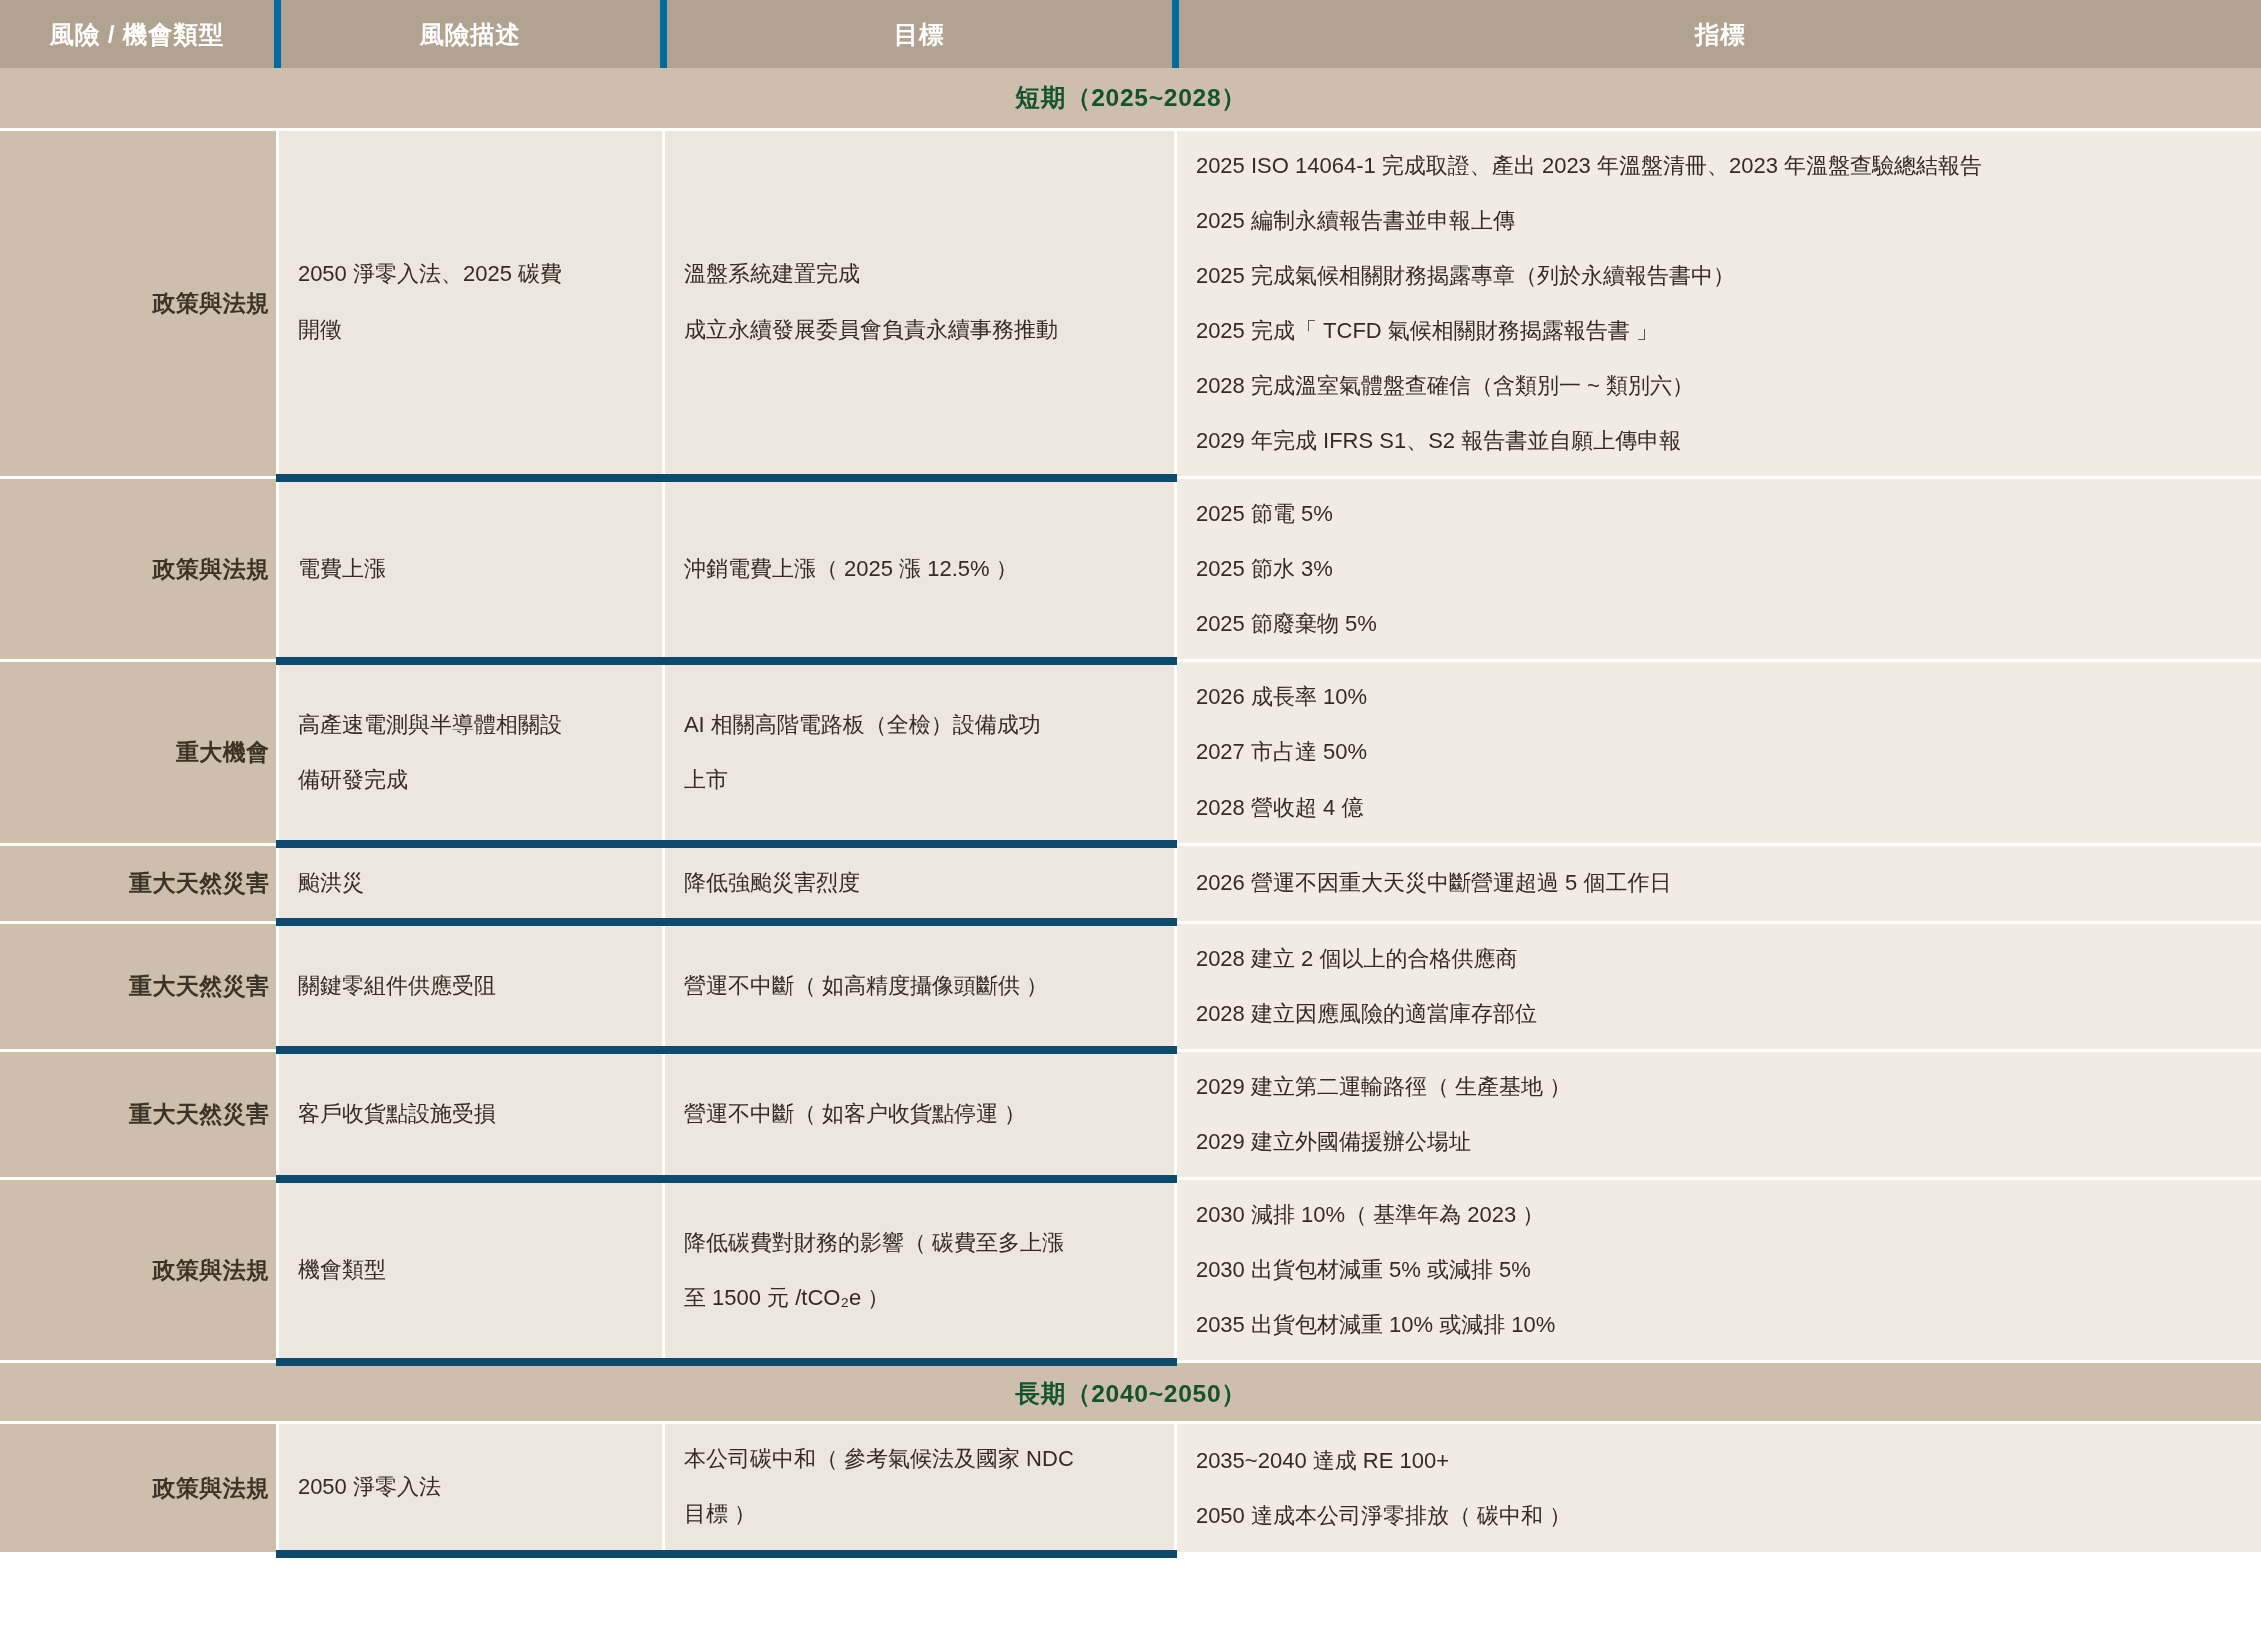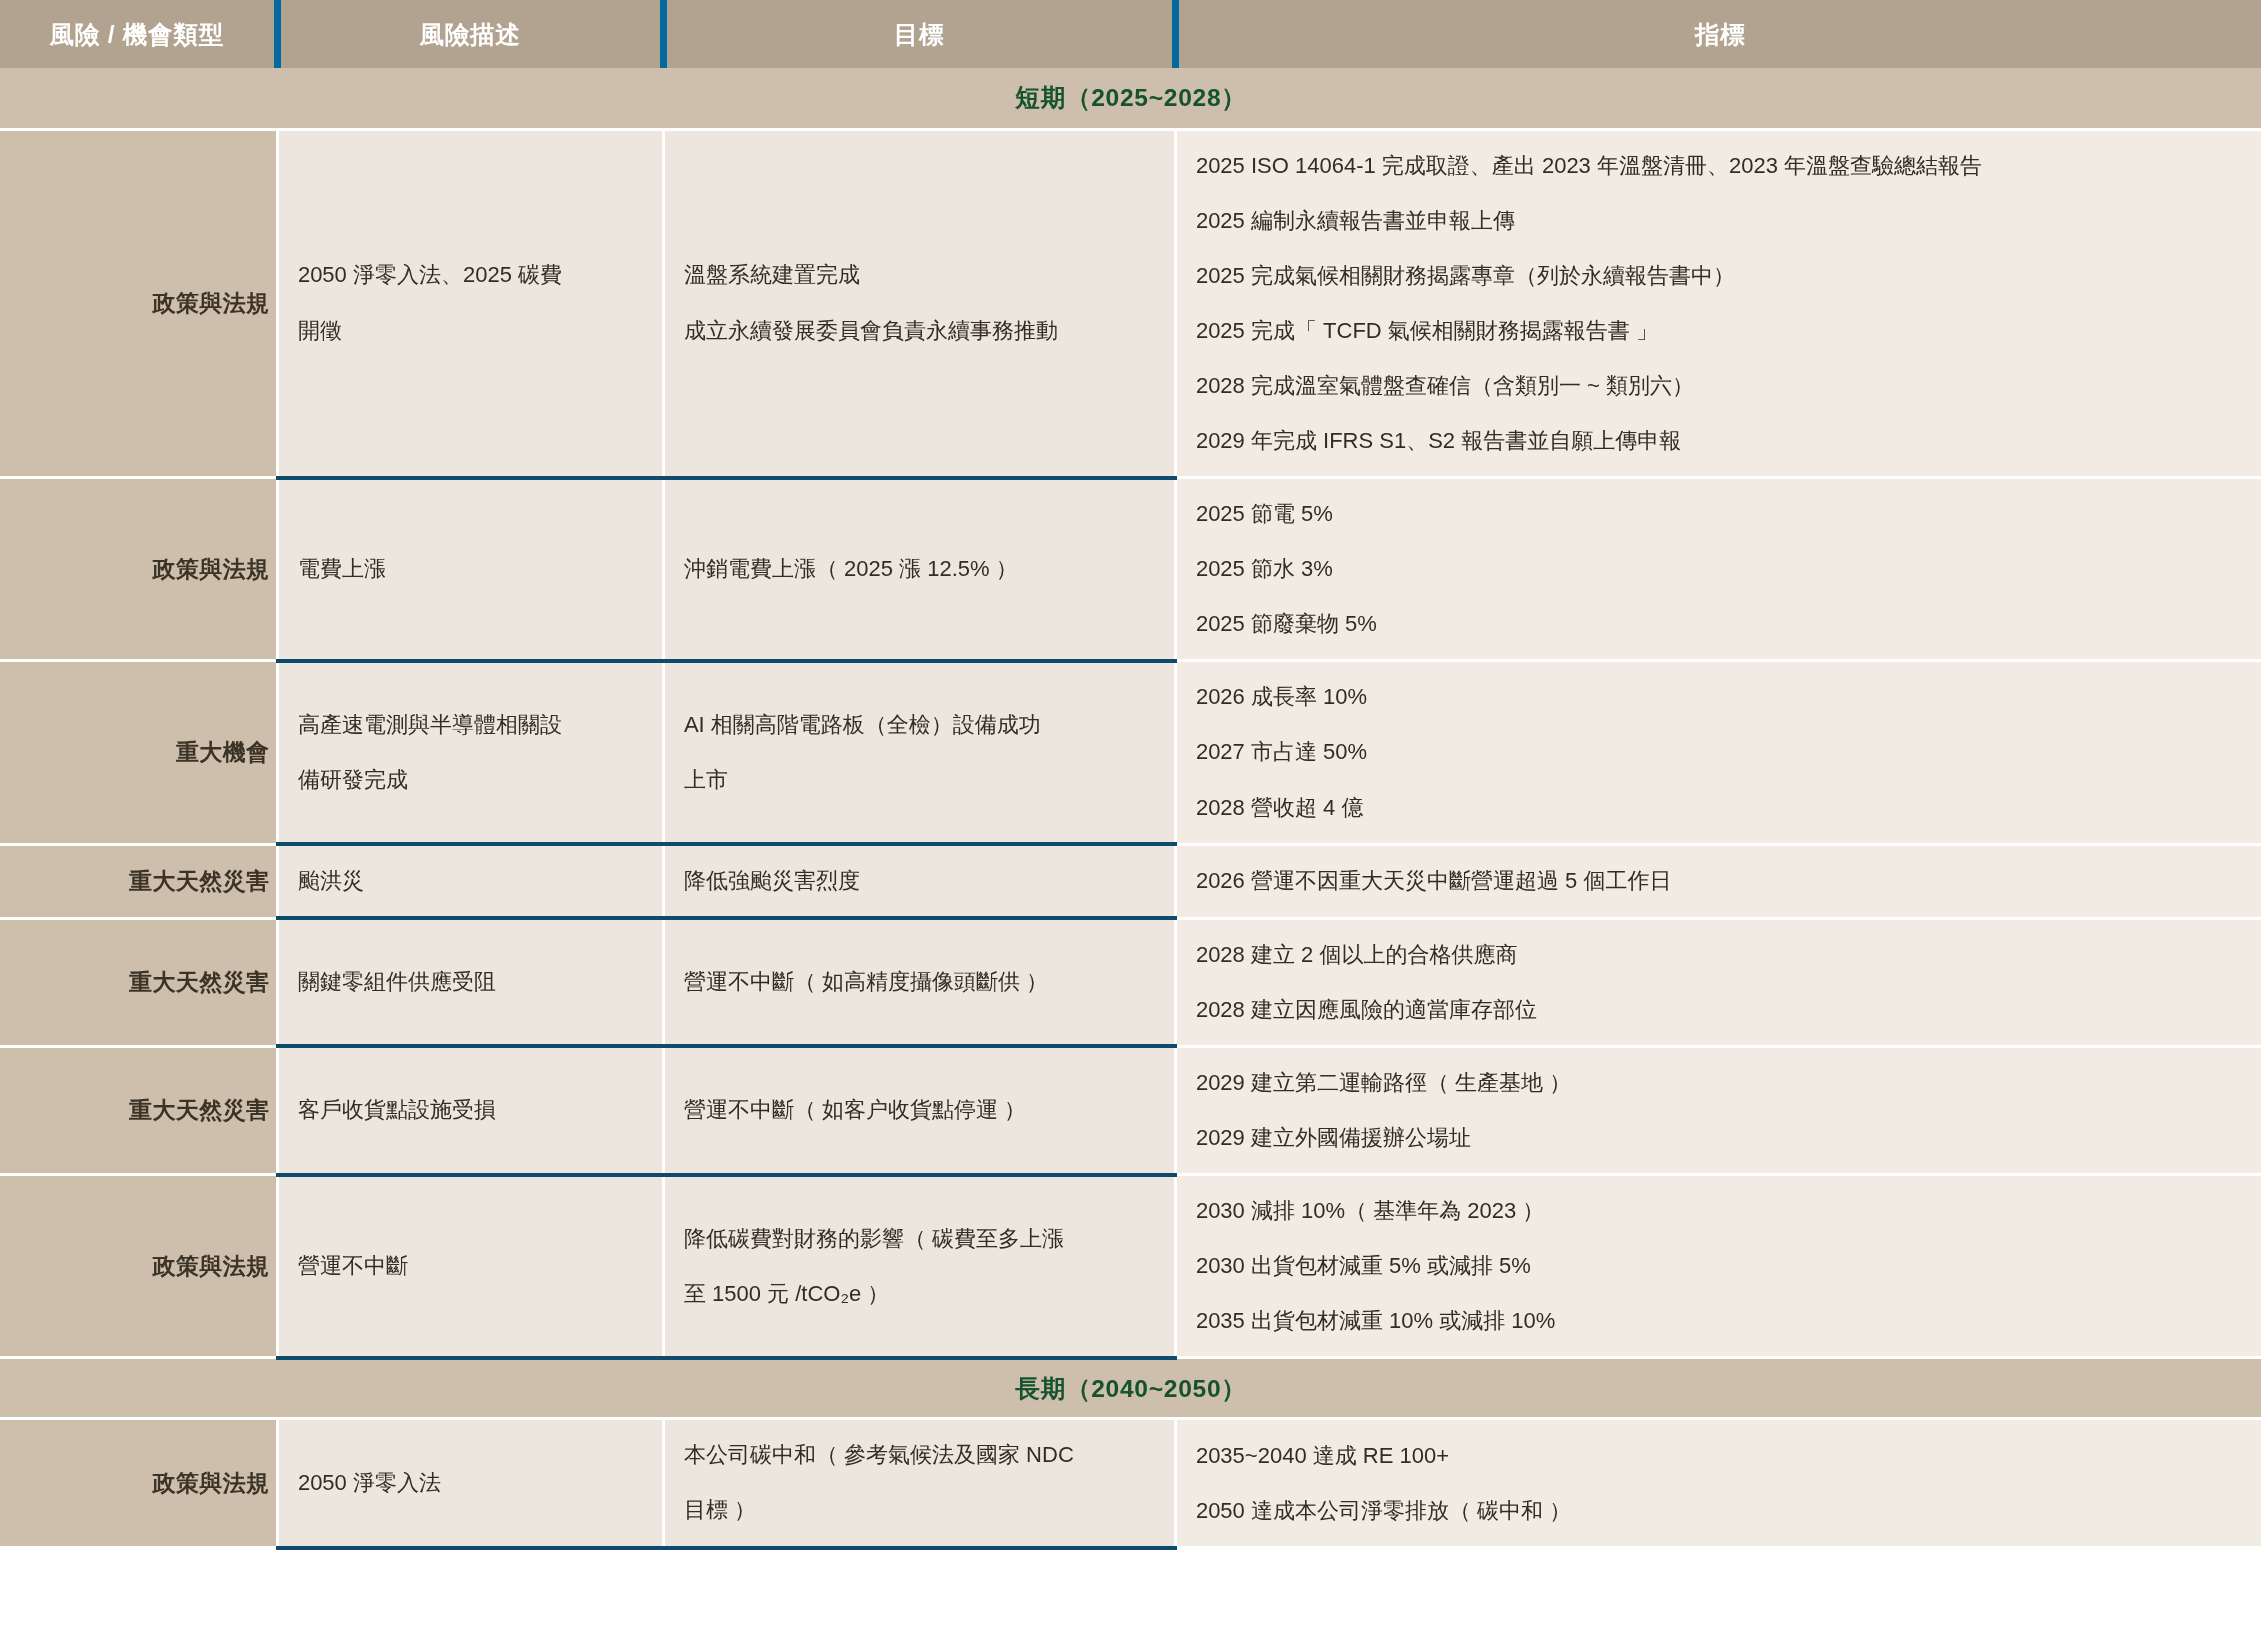--- a/index.html
+++ b/index.html
@@ -62,21 +62,21 @@
     border-bottom: 3px solid #ffffff;
     padding: 7.4px 6px;
     letter-spacing: 0.4px;
   }
   td.desc-cell, td.goal-cell {
     background: #ece6df;
     color: #342c22;
     font-size: 22px;
     vertical-align: middle;
     border-right: 3px solid #ffffff;
-    border-bottom: 4px solid #0c4a6e;
+    border-bottom: 8px solid #0c4a6e;
     padding: 18px 19.4px;
     line-height: 1.55;
   }
   td.index-cell {
     background: #f1ebe4;
     color: #342c22;
     font-size: 22px;
     vertical-align: middle;
     border-bottom: 3px solid #ffffff;
     padding: 18px 19.4px;
@@ -191,21 +191,21 @@
             <span class="line">營運不中斷（ 如客户收貨點停運 ）</span>
           </td>
           <td class="index-cell">
             <span class="line">2029 建立第二運輸路徑（ 生產基地 ）</span>
             <span class="line">2029 建立外國備援辦公場址</span>
           </td>
         </tr>
         <tr>
           <td class="type-cell">政策與法規</td>
           <td class="desc-cell">
-            <span class="line">營運不中斷</span>
+            <span class="line">機會類型</span>
           </td>
           <td class="goal-cell">
             <span class="line">降低碳費對財務的影響（ 碳費至多上漲</span>
             <span class="line">至 1500 元 /tCO₂e ）</span>
           </td>
           <td class="index-cell">
             <span class="line">2030 減排 10%（ 基準年為 2023 ）</span>
             <span class="line">2030 出貨包材減重 5% 或減排 5%</span>
             <span class="line">2035 出貨包材減重 10% 或減排 10%</span>
           </td>

